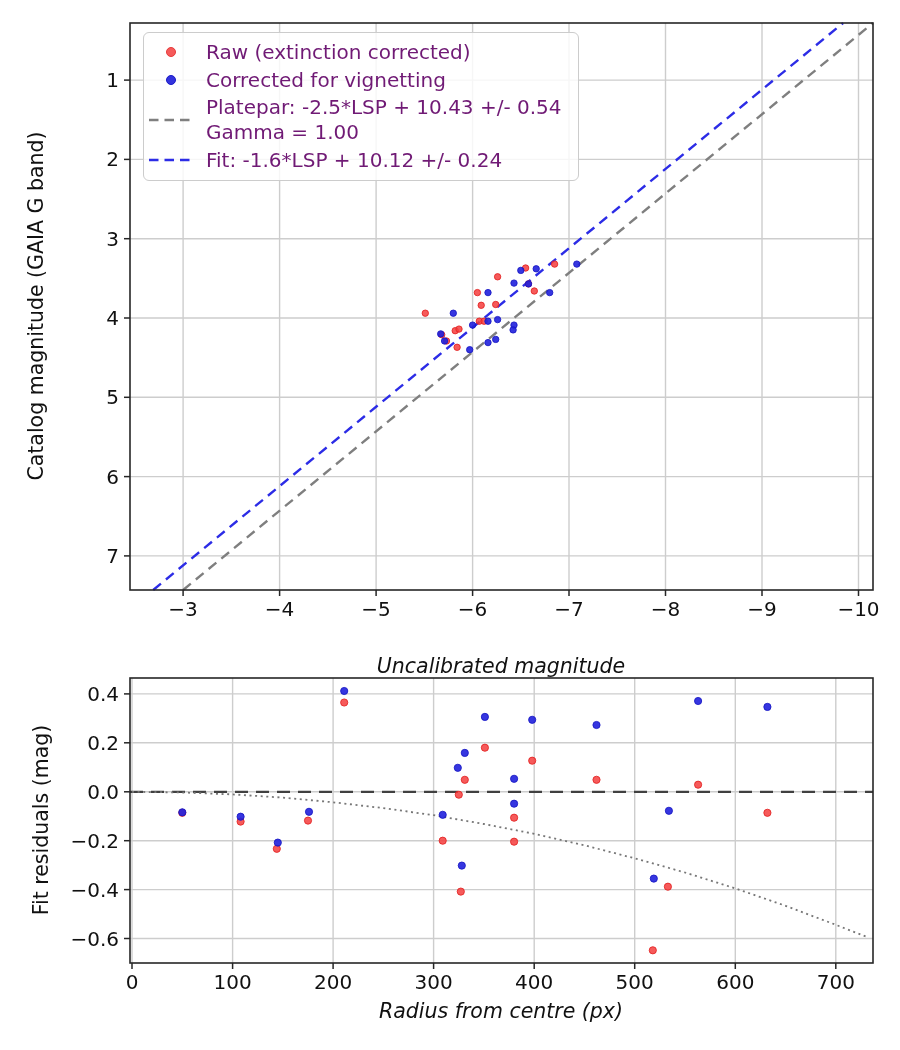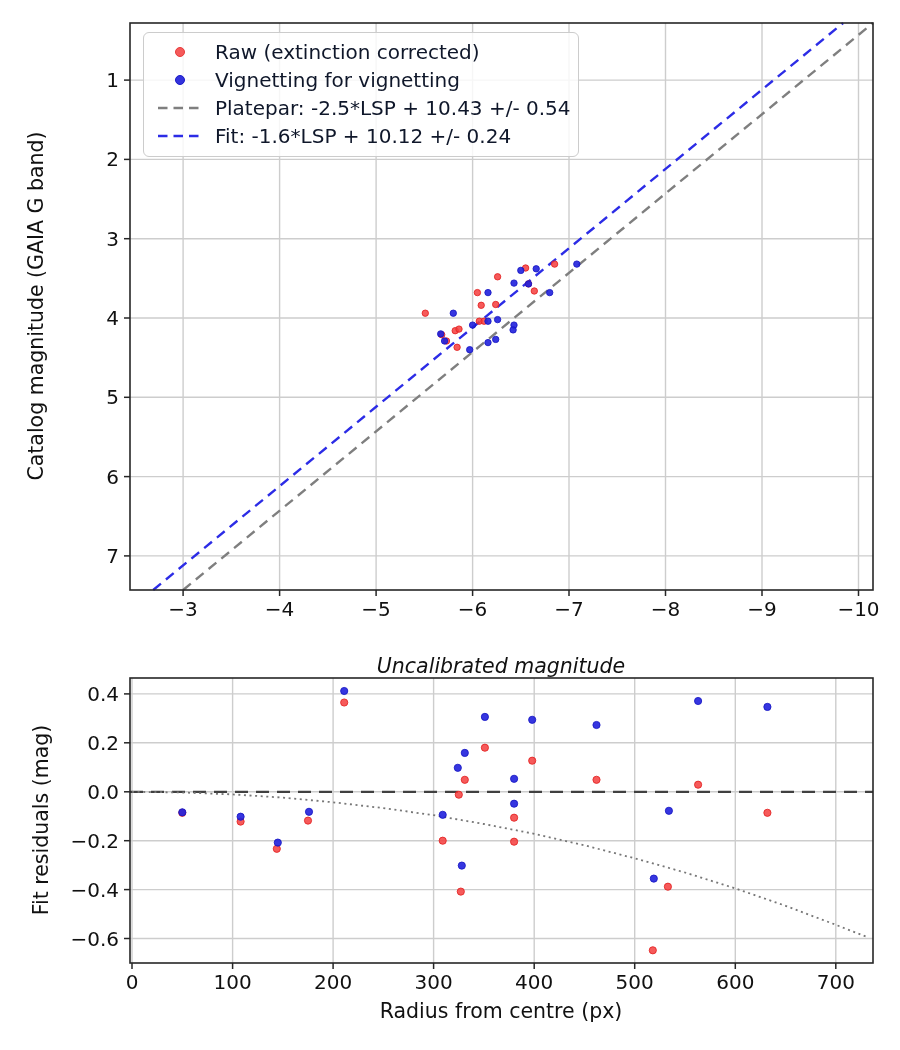--- a/index.html
+++ b/index.html
@@ -12,22 +12,22 @@
   svg text{font-family:"DejaVu Sans", sans-serif;}
   .plot-label{
     position:absolute;font-size:20.5px;color:#111111;white-space:nowrap;
     transform:translate(-50%,-50%);
   }
   .plot-label.vert{transform:translate(-50%,-50%) rotate(-90deg);}
   .legend{
     position:absolute;left:143px;top:32px;width:436px;box-sizing:border-box;
     background:rgba(255,255,255,0.82);
     border:1.4px solid #cccccc;border-radius:6px;
-    padding:4px 6px 5px 9px;
-    font-size:20px;color:#0f172a;z-index:5;
+    padding:4px 6px 5px 0;
+    font-size:20px;color:#701a75;z-index:5;
   }
   .legend-row{display:flex;align-items:center;min-height:26px;margin:2px 0;}
   .legend-marker-cell{
     width:54px;flex:0 0 54px;display:flex;justify-content:center;align-items:center;
   }
   .legend-text{white-space:nowrap;padding-left:8px;line-height:25px;}
   .legend-dot{width:8px;height:8px;border-radius:50%;display:inline-block;}
   .legend-dot.red{background:#f55a5a;border:1px solid #e83a3a;}
   .legend-dot.blue{background:#3333dd;border:1px solid #1a1ac8;}
   .legend-lines span{display:block;}
@@ -226,43 +226,44 @@
         </g>
       </g>
     </svg>
 
   <div class="plot-label vert" style="left:36px;top:306px;">Catalog magnitude (GAIA G band)</div>
 
   <div class="plot-label" style="left:501px;top:666px;font-style:italic;">Uncalibrated magnitude</div>
 
   <div class="plot-label vert" style="left:41px;top:820px;">Fit residuals (mag)</div>
 
-  <div class="plot-label" style="left:501px;top:1011px;">Radius from centre (px)</div>
+  <div class="plot-label" style="left:501px;top:1011px;font-style:italic;">Radius from centre (px)</div>
 
   <div class="legend">
     <div class="legend-row">
       <span class="legend-marker-cell">
         <span class="legend-dot red"></span>
       </span>
       <span class="legend-text">Raw (extinction corrected)</span>
     </div>
     <div class="legend-row">
       <span class="legend-marker-cell">
         <span class="legend-dot blue"></span>
       </span>
-      <span class="legend-text">Vignetting for vignetting</span>
+      <span class="legend-text">Corrected for vignetting</span>
     </div>
     <div class="legend-row">
       <span class="legend-marker-cell">
         <svg width="46" height="6">
           <line x1="1" y1="3" x2="45" y2="3" stroke="#7f7f7f" stroke-width="2.6" stroke-dasharray="9.5 6"></line>
         </svg>
       </span>
       <span class="legend-text legend-lines">
         <span>Platepar: -2.5*LSP + 10.43 +/- 0.54</span>
+        <span>Gamma = 1.00</span>
       </span>
     </div>
     <div class="legend-row">
       <span class="legend-marker-cell">
         <svg width="46" height="6">
           <line x1="1" y1="3" x2="45" y2="3" stroke="#2c2ce6" stroke-width="2.6" stroke-dasharray="9.5 6"></line>
         </svg>
       </span>
       <span class="legend-text">Fit: -1.6*LSP + 10.12 +/- 0.24</span>
     </div>

